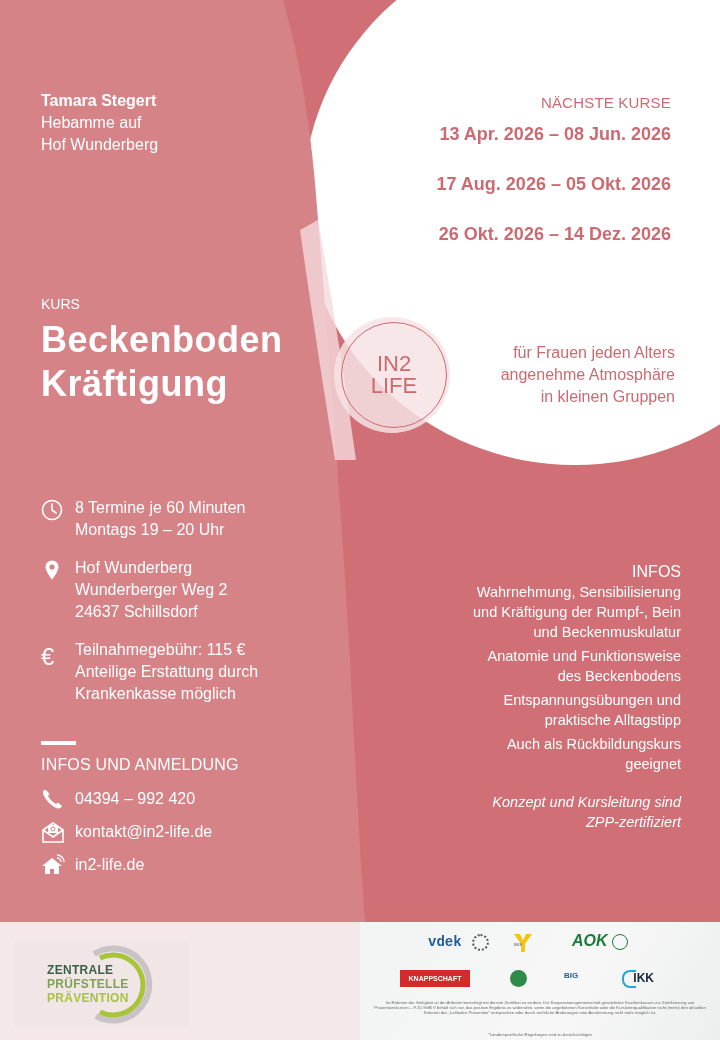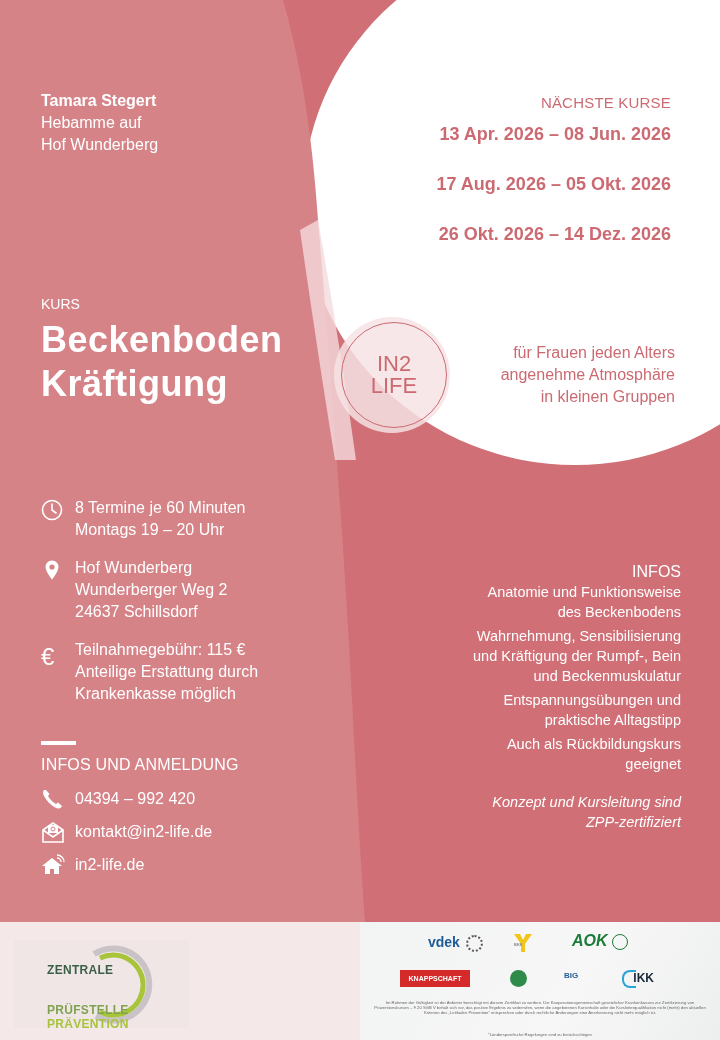--- a/index.html
+++ b/index.html
@@ -146,27 +146,27 @@
     <path d="M1 12 L11 4 L21 12 L18 12 L18 20 L13 20 L13 15 L9 15 L9 20 L4 20 L4 12 Z" fill="#fff"></path>
     <path d="M16 4 A4 4 0 0 1 20 8" fill="none" stroke="#fff" stroke-width="1.3"></path>
     <path d="M16 1 A7 7 0 0 1 23 8" fill="none" stroke="#fff" stroke-width="1.3"></path>
   </svg>
   <span class="text">in2-life.de</span>
 </div>
 
 <div class="abs inhalt">
   <div class="head">INFOS</div>
   <div class="item">
-    <div>Anatomie und Funktionsweise</div>
-    <div>des Beckenbodens</div>
-  </div>
-  <div class="item">
     <div>Wahrnehmung, Sensibilisierung</div>
     <div>und Kräftigung der Rumpf-, Bein</div>
     <div>und Beckenmuskulatur</div>
+  </div>
+  <div class="item">
+    <div>Anatomie und Funktionsweise</div>
+    <div>des Beckenbodens</div>
   </div>
   <div class="item">
     <div>Entspannungsübungen und</div>
     <div>praktische Alltagstipp</div>
   </div>
   <div class="item">
     <div>Auch als Rückbildungskurs</div>
     <div>geeignet </div>
   </div>
   <div class="note">
@@ -176,27 +176,27 @@
 </div>
 
 <div class="abs footer">
   <div class="zpp">
     <svg style="position:absolute;left:60px;top:2px;" width="84" height="84" viewBox="0 0 84 84">
       <path d="M20 12 A36 36 0 1 1 22 74" fill="none" stroke="#C9C3C7" stroke-width="6"></path>
       <path d="M26 16 A30 30 0 1 1 26 70" fill="none" stroke="#A7C43A" stroke-width="5"></path>
     </svg>
     <div class="txt">
       <div style="color:#3C5F47;">ZENTRALE</div>
-      <div style="color:#7FA350;margin-top:26px;">PRÜFSTELLE</div>
+      <div style="color:#7FA350;">PRÜFSTELLE</div>
       <div style="color:#A8C43C;">PRÄVENTION</div>
     </div>
   </div>
 
   <div class="footer-right">
-    <div class="partner" style="left:68px;top:12px;font-size:14px;color:#1F5C96;">
+    <div class="partner" style="left:68px;top:12px;font-size:14px;color:#1F5C96;font-family:Liberation Mono, monospace;">
       <span>vdek</span>
       <span style="display:inline-block;width:13px;height:13px;border:2px dotted #555;border-radius:50%;vertical-align:middle;margin-left:2px;"></span>
     </div>
     <div class="partner" style="left:152px;top:10px;width:22px;height:22px;">
       <svg width="22" height="22" viewBox="0 0 22 22">
         <path d="M2 2 L8 2 L11 8 L14 2 L20 2 L13 12 L13 20 L9 20 L9 12 Z" fill="#F2C618"></path>
       </svg>
       <span style="position:absolute;left:2px;top:10px;font-size:4px;color:#888;">BKK</span>
     </div>
     <div class="partner" style="left:212px;top:10px;font-size:16px;font-style:italic;color:#1B7C3A;">

